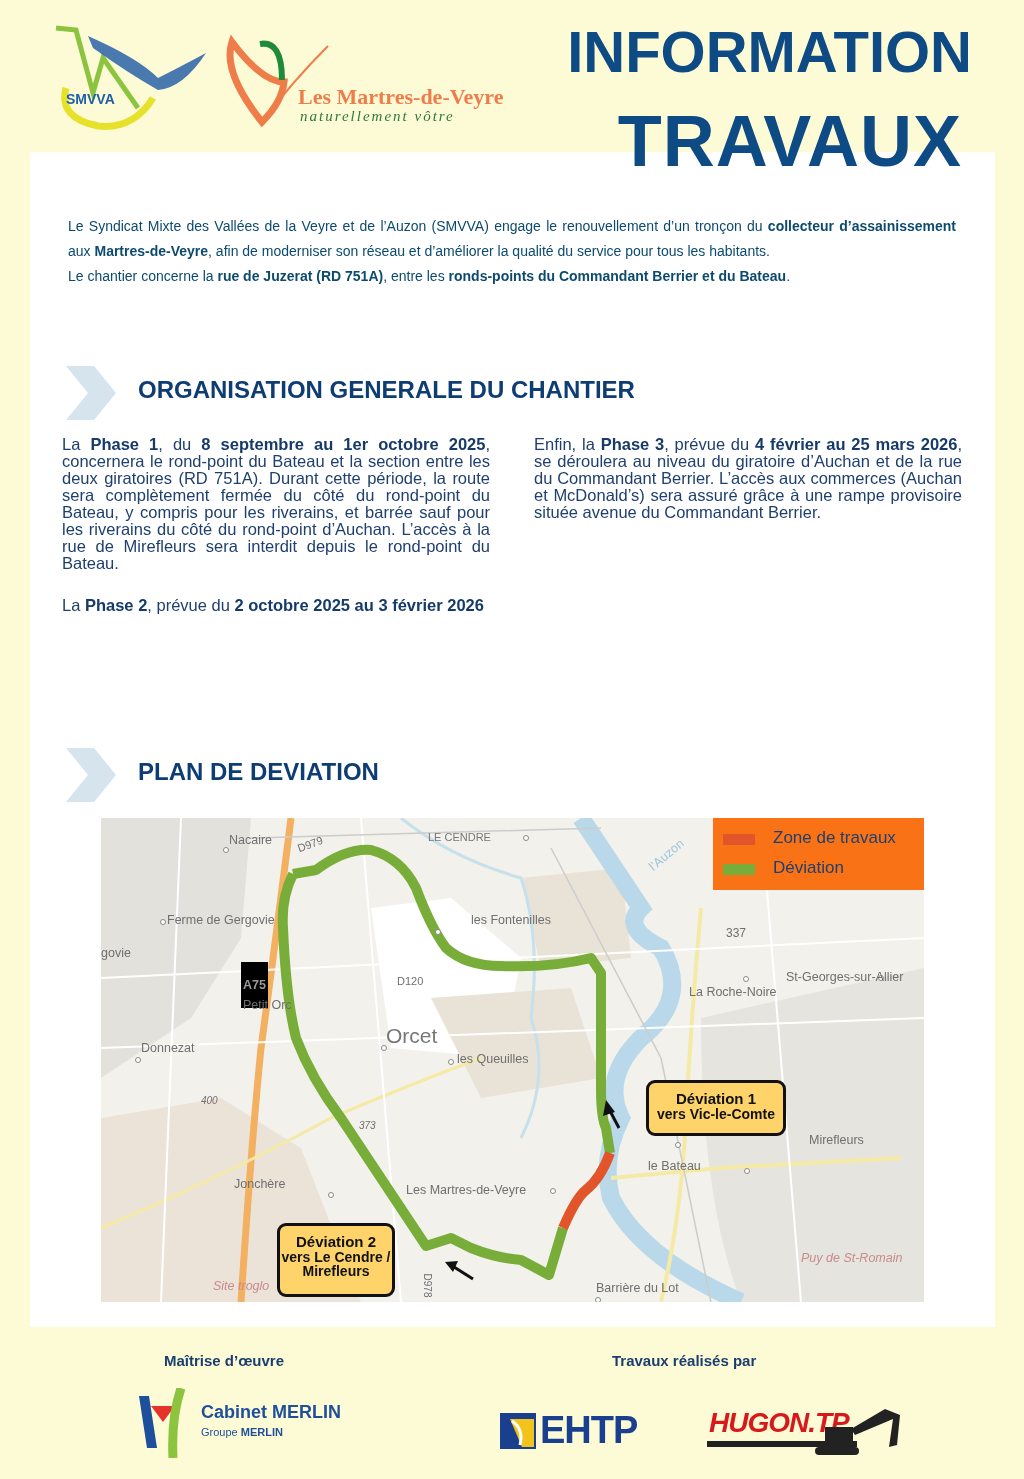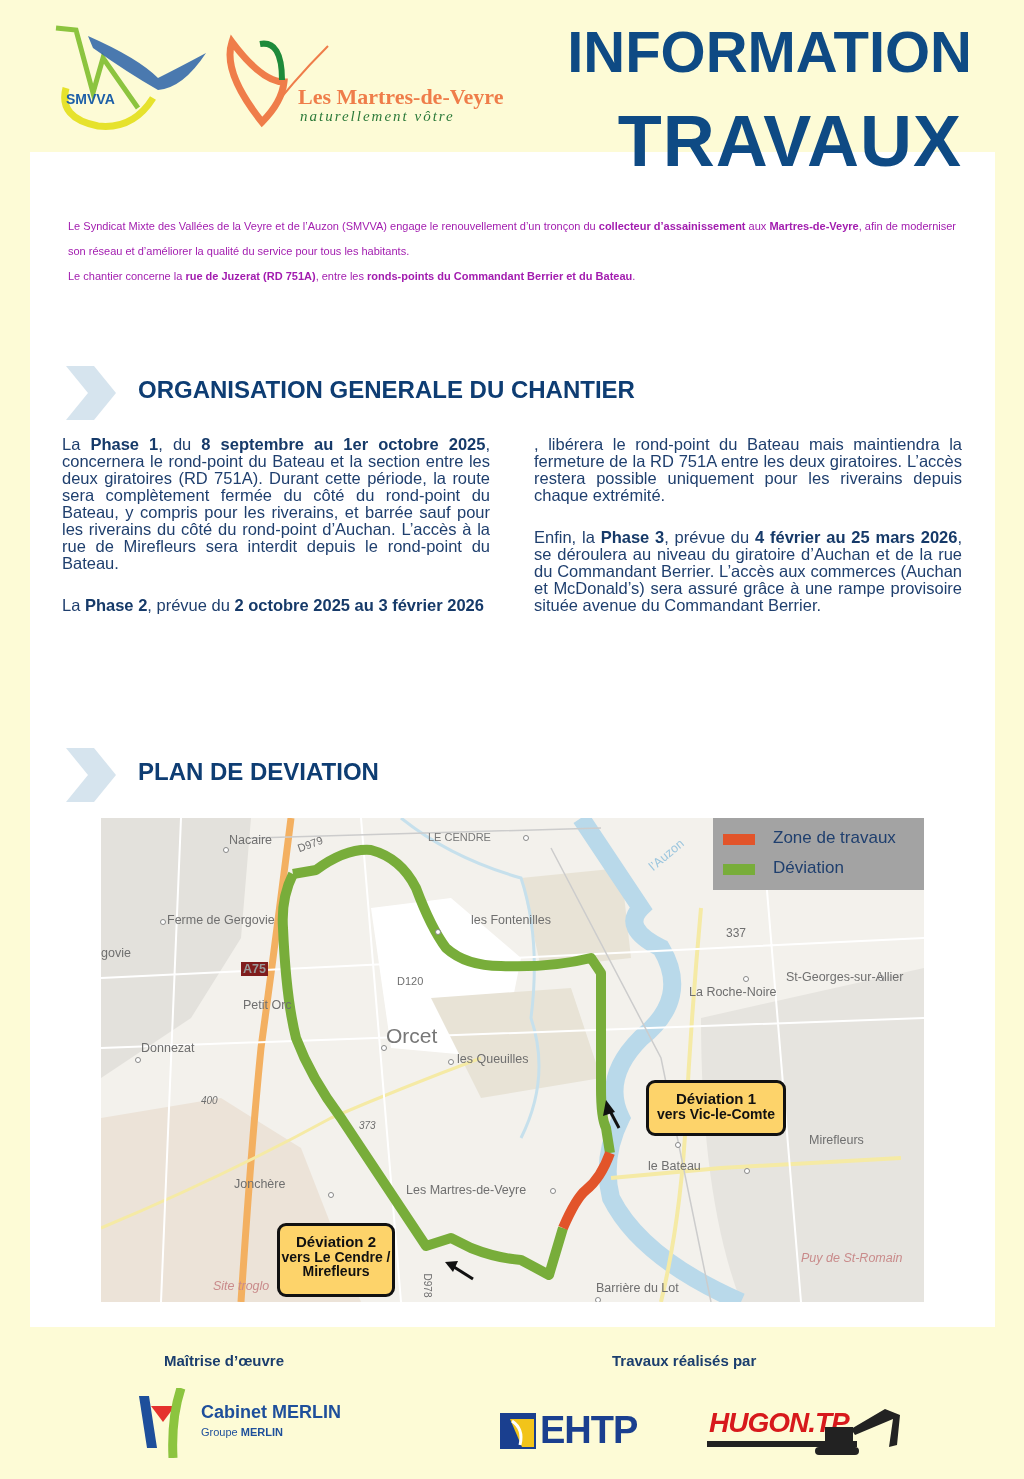--- a/index.html
+++ b/index.html
@@ -30,21 +30,21 @@
   .title-1 {
     position: absolute; right: 52px; top: 18px;
     font-size: 58px; font-weight: bold; color: #0e4a84; letter-spacing: 0px;
   }
   .title-2 {
     position: absolute; right: 62px; top: 100px;
     font-size: 72px; font-weight: bold; color: #0e4a84; letter-spacing: 1px;
   }
   .intro {
     position: absolute; left: 68px; top: 214px; width: 888px;
-    font-size: 11px; line-height: 25px; color: #a21caf; text-align: justify;
+    font-size: 14px; line-height: 25px; color: #0c4a6e; text-align: justify;
   }
   .intro b { font-weight: bold; }
   .section-head { position: absolute; left: 66px; height: 50px; width: 700px; }
   .chev { position: absolute; left: 0; top: 0; width: 50px; height: 54px; }
   .section-title {
     position: absolute; left: 72px; top: 10px;
     font-size: 24px; font-weight: bold; color: #0e3d73; white-space: nowrap;
   }
   .col {
     position: absolute; top: 436px; width: 428px;
@@ -57,21 +57,21 @@
     background: #f1efe9; overflow: hidden;
   }
   .map svg { position: absolute; left: 0; top: 0; }
   .map-label {
     position: absolute; font-size: 12.5px; color: #6f6f6f; white-space: nowrap;
   }
   .map-label.big { font-size: 11px; color: #777; }
   .map-label.mid { font-size: 21px; color: #777; }
   .map-label.italic { font-style: italic; color: #c98b8b; }
   .legend {
-    position: absolute; left: 612px; top: 0px; width: 211px; height: 72px; background: #a3a3a3;
+    position: absolute; left: 612px; top: 0px; width: 211px; height: 72px; background: #f97316;
   }
   .legend-row { position: absolute; left: 10px; height: 22px; }
   .legend-swatch { position: absolute; left: 0; top: 6px; width: 32px; height: 11px; }
   .legend-text { position: absolute; left: 50px; top: 0; font-size: 17px; color: #1f3f6e; white-space: nowrap; }
   .dev-box {
     position: absolute; background: #fdd36a; border: 3px solid #111; border-radius: 9px;
     text-align: center; color: #111;
   }
   .dev-title { font-size: 15px; font-weight: bold; }
   .dev-sub { font-size: 14px; font-weight: bold; line-height: 14px; }
@@ -123,21 +123,20 @@
     <polygon points="0,0 28,0 50,27 28,54 0,54 22,27" fill="#d6e4ee"></polygon>
   </svg>
   <div class="section-title">ORGANISATION GENERALE DU CHANTIER</div>
 </div>
 
 <div class="col" style="left:62px">
   <p><span>La </span><b>Phase 1</b><span>, du </span><b>8 septembre au 1er octobre 2025</b><span>, concernera le rond-point du Bateau et la section entre les deux giratoires (RD 751A). Durant cette période, la route sera complètement fermée du côté du rond-point du Bateau, y compris pour les riverains, et barrée sauf pour les riverains du côté du rond-point d’Auchan. L’accès à la rue de Mirefleurs sera interdit depuis le rond-point du Bateau.</span></p>
   <p style="text-align:left"><span>La </span><b>Phase 2</b><span>, prévue du </span><b>2 octobre 2025 au 3 février 2026</b></p>
 </div>
 <div class="col" style="left:534px">
-  <p><span>, libérera le rond-point du Bateau mais maintiendra la fermeture de la RD 751A entre les deux giratoires. L’accès restera possible uniquement pour les riverains depuis chaque extrémité.</span></p>
   <p><span>Enfin, la </span><b>Phase 3</b><span>, prévue du </span><b>4 février au 25 mars 2026</b><span>, se déroulera au niveau du giratoire d’Auchan et de la rue du Commandant Berrier. L’accès aux commerces (Auchan et McDonald’s) sera assuré grâce à une rampe provisoire située avenue du Commandant Berrier.</span></p>
 </div>
 
 <div class="section-head" style="top:748px">
   <svg class="chev" viewBox="0 0 50 54">
     <polygon points="0,0 28,0 50,27 28,54 0,54 22,27" fill="#d6e4ee"></polygon>
   </svg>
   <div class="section-title">PLAN DE DEVIATION</div>
 </div>
 
@@ -194,21 +193,21 @@
     </g>
   </svg>
 
   <div class="map-label" style="left:128px;top:15px">Nacaire</div>
   <div class="map-label big" style="left:327px;top:13px">LE CENDRE</div>
   <div class="map-label" style="left:196px;top:20px;transform:rotate(-20deg);font-size:11px">D979</div>
   <div class="map-label" style="left:545px;top:30px;transform:rotate(-40deg);color:#9cc6de">l’Auzon</div>
   <div class="map-label" style="left:66px;top:95px">Ferme de Gergovie</div>
   <div class="map-label" style="left:0;top:128px">govie</div>
   <div class="map-label" style="left:370px;top:95px">les Fontenilles</div>
-  <div class="map-label" style="left:140px;top:144px;font-weight:bold;color:#999;background:#7f1d1d;padding:0 2px">A75</div>
+  <div class="map-label" style="left:140px;top:144px;font-weight:bold;color:#999;background:#000000;padding:16px 2px">A75</div>
   <div class="map-label" style="left:296px;top:157px;font-size:11px">D120</div>
   <div class="map-label" style="left:142px;top:180px">Petit Orc</div>
   <div class="map-label" style="left:40px;top:223px">Donnezat</div>
   <div class="map-label mid" style="left:285px;top:206px">Orcet</div>
   <div class="map-label" style="left:356px;top:234px">les Queuilles</div>
   <div class="map-label" style="left:625px;top:108px;font-size:12px">337</div>
   <div class="map-label" style="left:685px;top:152px">St-Georges-sur-Allier</div>
   <div class="map-label" style="left:588px;top:167px">La Roche-Noire</div>
   <div class="map-label" style="left:100px;top:277px;font-size:10px;font-style:italic">400</div>
   <div class="map-label" style="left:258px;top:302px;font-size:10px;font-style:italic">373</div>

